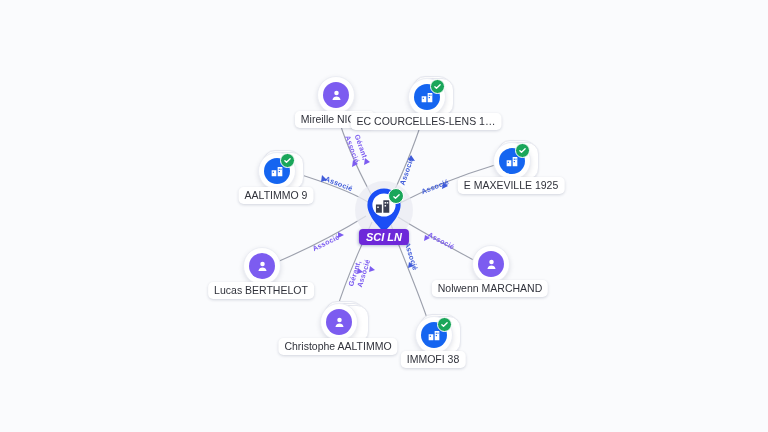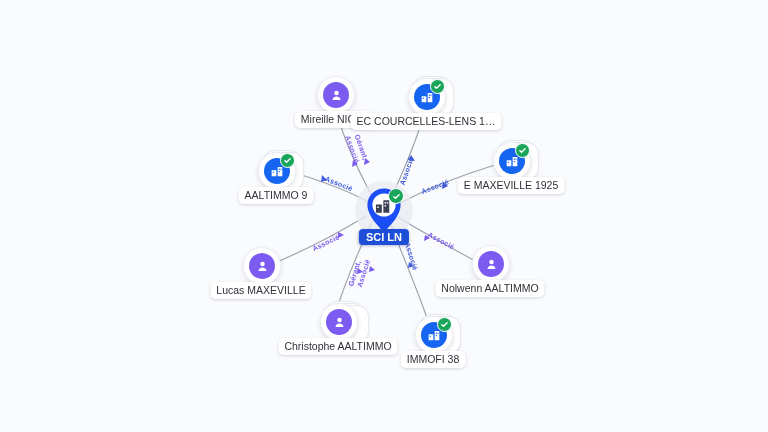--- a/index.html
+++ b/index.html
@@ -57,23 +57,24 @@
     font-size:10.5px;color:#30323b;line-height:13px;
   }
 
   
   .pin-node{position:absolute;transform:translate(-50%,-50%);}
   .pin-halo{position:absolute;left:-6px;top:-4px;width:58px;height:58px;border-radius:50%;
             background:#e9ebf2;opacity:.75;}
   .pin-wrap{position:relative;width:46px;height:54px;}
   .pin-label{
     position:absolute;left:50%;top:44px;transform:translateX(-50%);
-    background:#1d4ed8;color:#fff;border-radius:4px;
+    background:#6d28d9;color:#fff;border-radius:4px;
     padding:2px 7px;font-size:11px;font-weight:700;white-space:nowrap;
     box-shadow:0 1px 3px rgba(20,40,120,.3);
+    font-style:italic;
   }
 </style>
 </head>
 <body style="background: rgb(250, 251, 253);">
 
 <svg id="graph" viewBox="0 0 768 432">
 
   <g>
     <path class="edge-path" d="M337,113 C344,140 358,170 372,196"></path>
     <path class="edge-path" d="M424,114 C416,142 403,172 392,196"></path>
@@ -208,35 +209,35 @@
 <div class="node" style="left:261px;top:265px;">
   <div class="node-hit">
     <div class="avatar">
       <div class="disc person">
         <svg width="15" height="15" viewBox="0 0 24 24">
             <circle cx="12" cy="8" r="3.6" fill="#fff"></circle>
             <path d="M5.5 19c.6-3.6 3.3-5.4 6.5-5.4S17.9 15.4 18.5 19z" fill="#fff"></path>
           </svg>
       </div>
     </div>
-    <div class="label">Lucas MAXEVILLE</div>
+    <div class="label">Lucas BERTHELOT</div>
   </div>
 </div>
 
 <div class="node" style="left:490px;top:263px;">
   <div class="node-hit">
     <div class="avatar">
       <div class="disc person">
         <svg width="15" height="15" viewBox="0 0 24 24">
             <circle cx="12" cy="8" r="3.6" fill="#fff"></circle>
             <path d="M5.5 19c.6-3.6 3.3-5.4 6.5-5.4S17.9 15.4 18.5 19z" fill="#fff"></path>
           </svg>
       </div>
     </div>
-    <div class="label">Nolwenn AALTIMMO</div>
+    <div class="label">Nolwenn MARCHAND</div>
   </div>
 </div>
 
 <div class="node" style="left:338px;top:321px;">
   <div class="node-hit">
     <div class="stack s1"></div>
     <div class="stack s2"></div>
     <div class="stack s3"></div>
     <div class="avatar">
       <div class="disc person">

